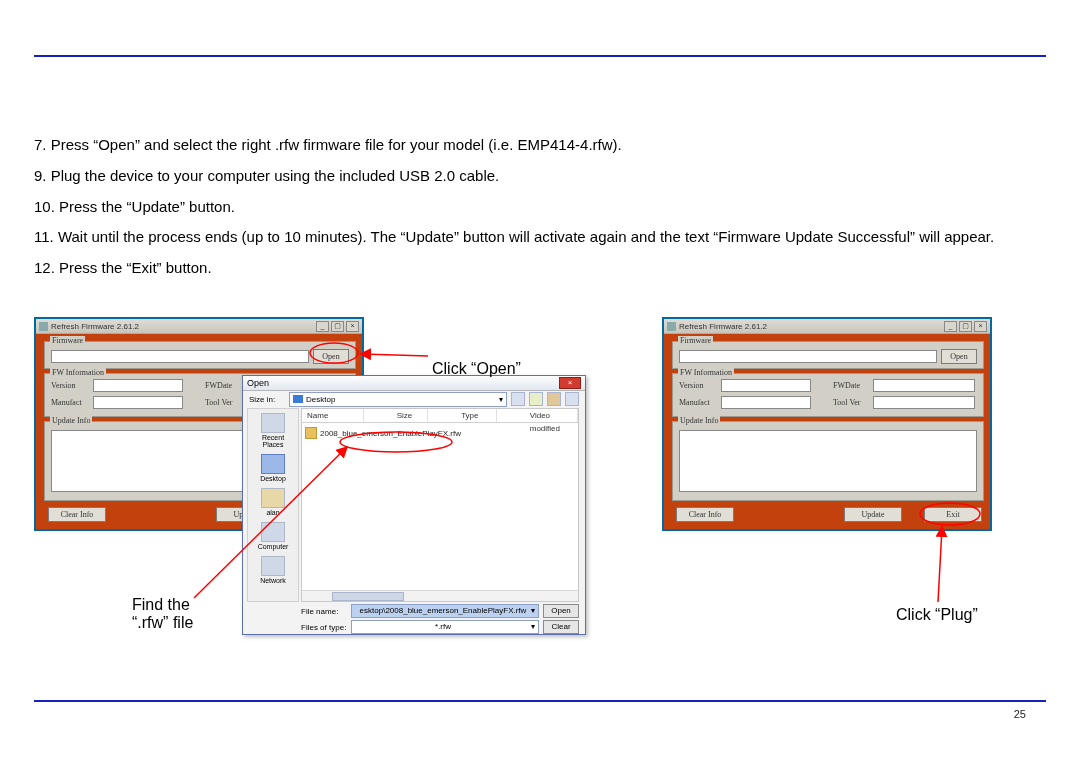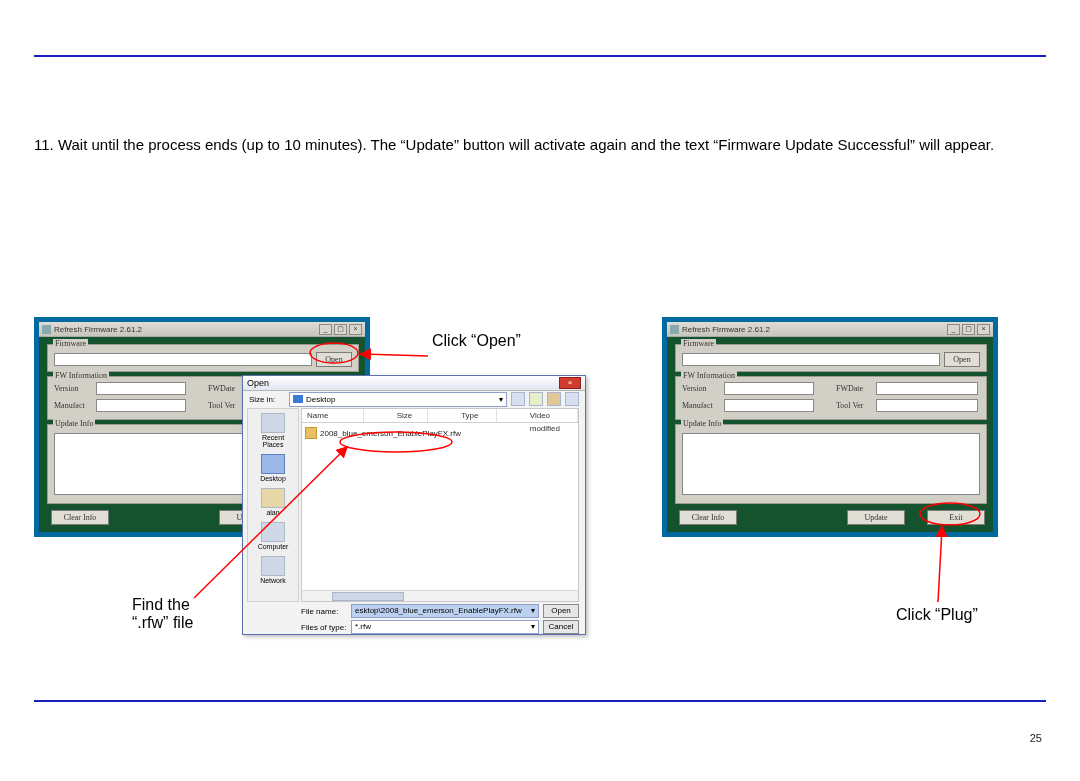--- a/index.html
+++ b/index.html
@@ -27,43 +27,42 @@
     border-top: 2px solid #1520bd;
   }
   .rule-bot {
     position: absolute;
     left: 0; right: 0; top: 688px;
     height: 0;
     border-top: 2px solid #1520bd;
   }
   .pagenum {
     position: absolute;
-    right: 4px;
+    right: 20px;
     top: 696px;
     font-size: 11px;
     color: #222;
-    margin-top: 24px;
   }
   .instructions {
     position: absolute;
     left: 0; right: 0;
     top: 118px;
     line-height: 2.05;
     font-size: 15px;
   }
   .instructions .l { white-space: nowrap; }
   b { font-weight: 700; }
 
   
   .scr {
     position: absolute;
     font-size: 9px;
     color: #333;
-    background: #14532d;
-    border: 5px solid #0369a1;
+    background: #c2410c;
+    border: 2px solid #0369a1;
   }
   .scr .titlebar {
     height: 14px;
     background: linear-gradient(#dedcd4,#c7c5bc);
     display: flex;
     align-items: center;
     padding: 0 3px;
     font-size: 8px;
     border-bottom: 1px solid #aaa;
   }
@@ -158,21 +157,21 @@
     display:flex; position:absolute; left:3px; top:18px; font-size:8px; color:#222;
     align-items:center;
   }
   .opendlg .frow .fic { width:10px; height:10px; background:#e8c060; border:1px solid #c09a30; margin-right:3px;}
   .opendlg .footer {
     position:absolute; left:58px; right:6px; bottom:4px; height:26px;
     font-size:8px;
   }
   .opendlg .frow2 { display:flex; align-items:center; margin-bottom:2px; }
   .opendlg .flabel { width:50px; }
-  .opendlg .fcombo { flex:1; height:12px; background:#fff; border:1px solid #8ea0c8; padding:0 3px; line-height:11px; font-size:8px; }
+  .opendlg .fcombo { flex:1; height:12px; background:#fff; border:1px solid #8ea0c8; padding:0 3px; line-height:11px; font-size:8px;text-align:center; }
   .opendlg .fcombo.sel { background:#bcd1f0; }
   .opendlg .fbtn { width:34px; height:12px; margin-left:4px; background:#e6e6e6; border:1px solid #8a8a8a; text-align:center; line-height:11px; }
 
   
   .callout {
     position:absolute;
     font-family: "Segoe UI", "Myriad Pro", Arial, sans-serif;
     font-size:16px;
     color:#000;
     white-space:nowrap;
@@ -183,21 +182,25 @@
 </head>
 <body>
 
 <div class="page">
 
   <div class="rule-top"></div>
   <div class="rule-bot"></div>
   <div class="pagenum">25</div>
 
   <div class="instructions">
+    <div class="l">7. Press “Open” and select the right .rfw firmware file for your model (i.e. EMP414-4.rfw).</div>
+    <div class="l">9. Plug the device to your computer using the included USB 2.0 cable.</div>
+    <div class="l">10. Press the “Update” button.</div>
     <div class="l">11. Wait until the process ends (up to 10 minutes).  The “Update” button will activate again and the text “Firmware Update Successful” will appear.</div>
+    <div class="l">12. Press the “Exit” button.</div>
   </div>
 
   <div class="scr" style="left:0px; top:305px; width:326px; height:210px;">
     <div class="titlebar">
       <div class="icon"></div>
       <span>Refresh Firmware 2.61.2</span>
       <div class="wbtns">
         <div class="wbtn">_</div>
         <div class="wbtn">▢</div>
         <div class="wbtn">×</div>
@@ -276,21 +279,21 @@
 
     <div class="footer">
       <div class="frow2">
         <span class="flabel">File name:</span>
         <div class="fcombo sel"><span>esktop\2008_blue_emerson_EnablePlayFX.rfw</span><span style="float:right">▾</span></div>
         <div class="fbtn">Open</div>
       </div>
       <div class="frow2">
         <span class="flabel">Files of type:</span>
         <div class="fcombo"><span>*.rfw</span><span style="float:right">▾</span></div>
-        <div class="fbtn">Cancel</div>
+        <div class="fbtn">Clear</div>
       </div>
     </div>
   </div>
 
   <div class="scr" style="left:628px; top:305px; width:326px; height:210px;">
     <div class="titlebar">
       <div class="icon"></div>
       <span>Refresh Firmware 2.61.2</span>
       <div class="wbtns">
         <div class="wbtn">_</div>
@@ -320,21 +323,21 @@
     <div class="group" style="left:8px; top:102px; width:310px; height:78px;">
       <div class="glabel">Update Info</div>
       <div class="inp" style="left:6px; top:8px; width:296px; height:60px;"></div>
     </div>
 
     <div class="btn" style="left:12px;  top:188px; width:56px;">Clear Info</div>
     <div class="btn" style="left:180px; top:188px; width:56px;">Update</div>
     <div class="btn" style="left:260px; top:188px; width:56px;">Exit</div>
   </div>
 
-  <div class="callout" style="left:398px; top:320px;">Click “Open”</div>
+  <div class="callout" style="left:398px; top:348px;">Click “Open”</div>
   <div class="callout" style="left:98px; top:584px;">Find the</div>
   <div class="callout" style="left:98px; top:602px;">“.rfw” file</div>
   <div class="callout" style="left:862px; top:594px;">Click “Plug”</div>
 
   <svg class="ov" width="1012" height="760">
     <defs>
       <marker id="ah" markerWidth="8" markerHeight="8" refX="6" refY="4" orient="auto">
         <path d="M0,0 L8,4 L0,8 Z" fill="#ff0000"></path>
       </marker>
     </defs>

